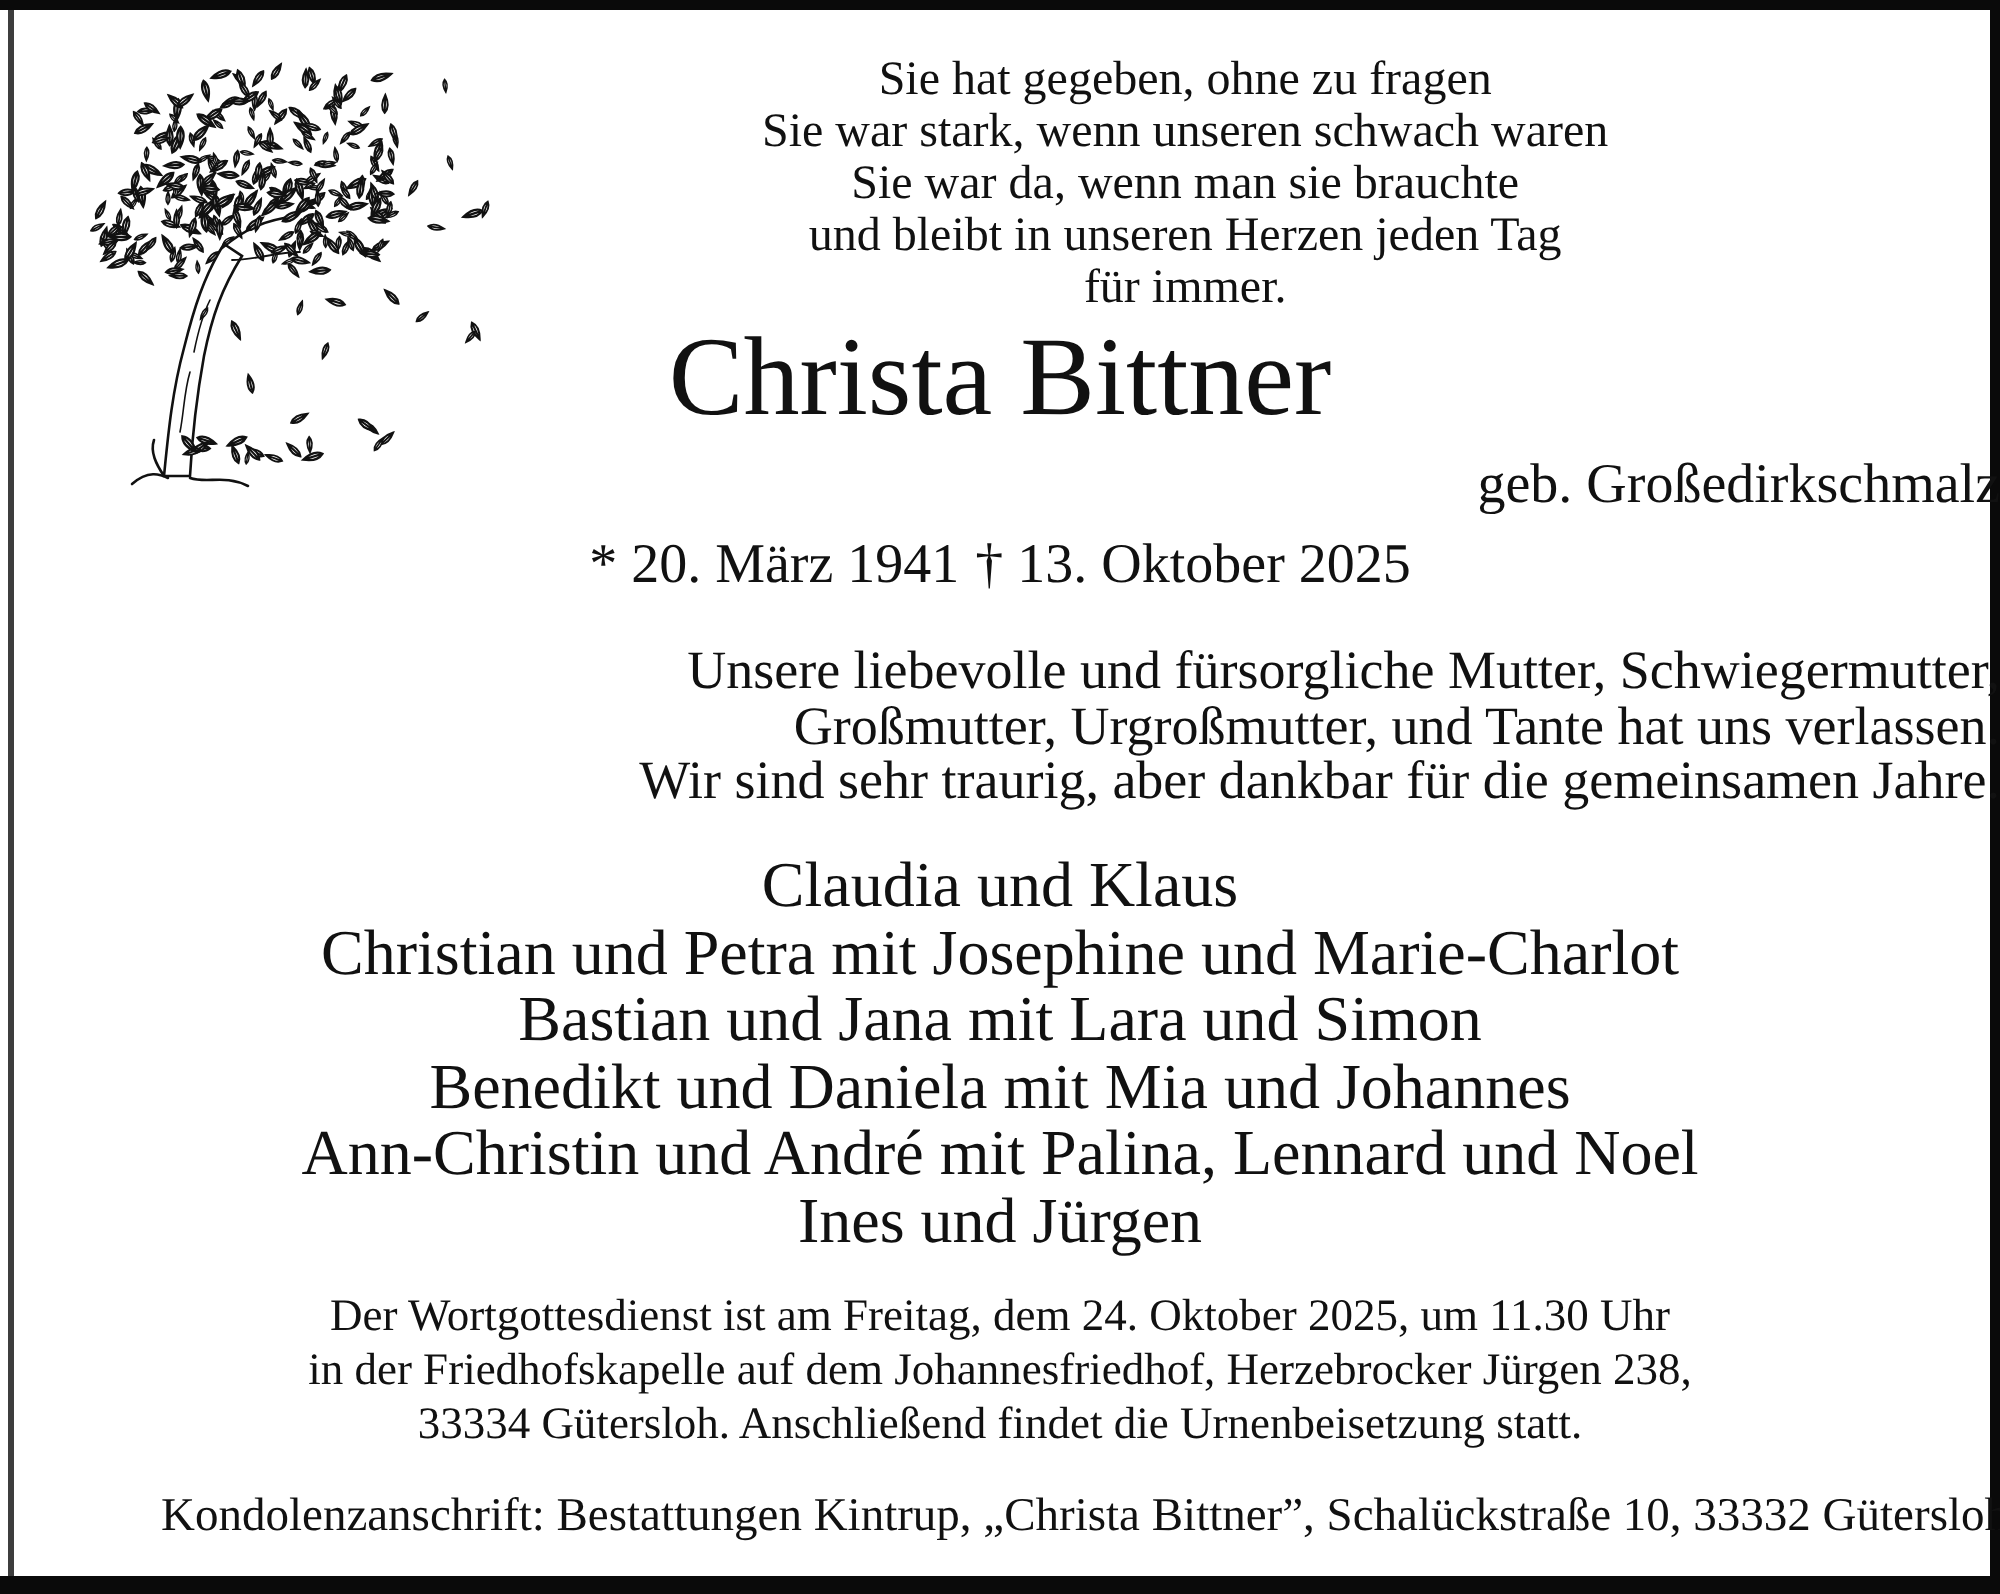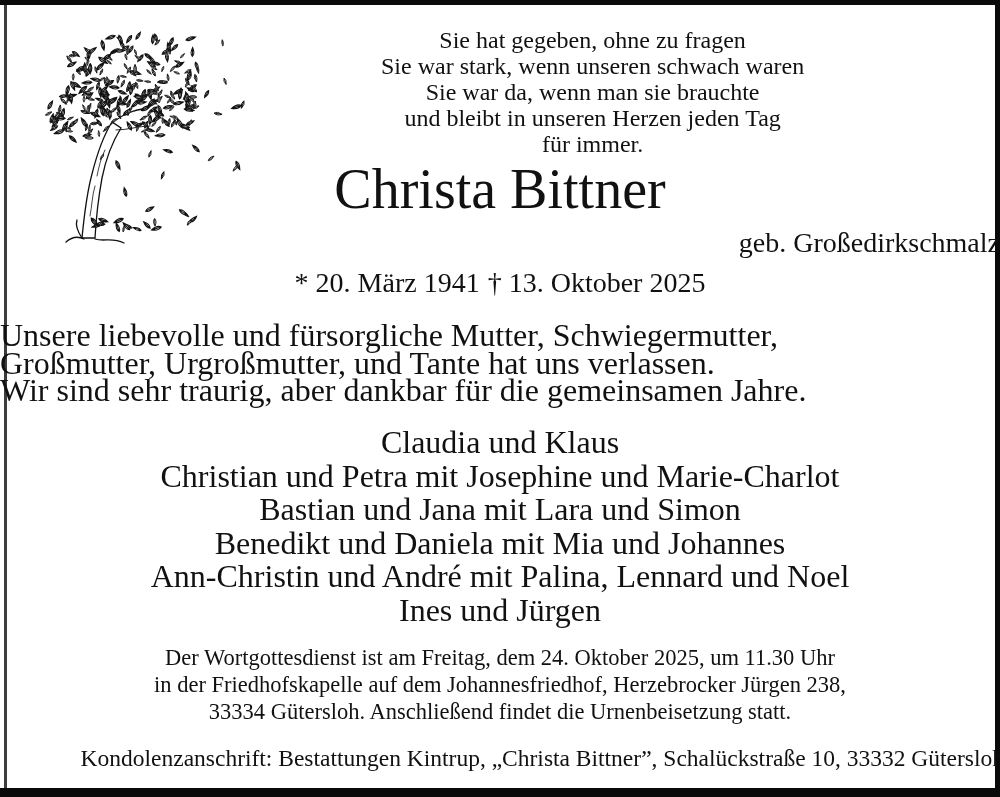--- a/index.html
+++ b/index.html
@@ -39,21 +39,21 @@
     position: absolute; left: 0; top: 227px; width: 100%;
     font-size: 28px; line-height: 32px; text-align: right; white-space: nowrap;
   }
   .dates {
     position: absolute; left: 0; top: 266px; width: 100%;
     display: flex; justify-content: center; gap: 8px;
     font-size: 28px; line-height: 34px; white-space: nowrap;
   }
   .tribute {
     position: absolute; left: 0; top: 322px; width: 100%;
-    font-size: 32px; line-height: 27.5px; text-align: left; white-space: nowrap;
+    font-size: 27px; line-height: 27.5px; text-align: right; white-space: nowrap;
   }
   .mourners {
     position: absolute; left: 0; top: 426px; width: 100%;
     font-size: 32px; line-height: 33.5px; text-align: center; white-space: nowrap;
   }
   .service {
     position: absolute; left: 0; top: 644px; width: 100%;
     font-size: 22.5px; line-height: 27px; text-align: center; white-space: nowrap;
   }
   .condolence {

